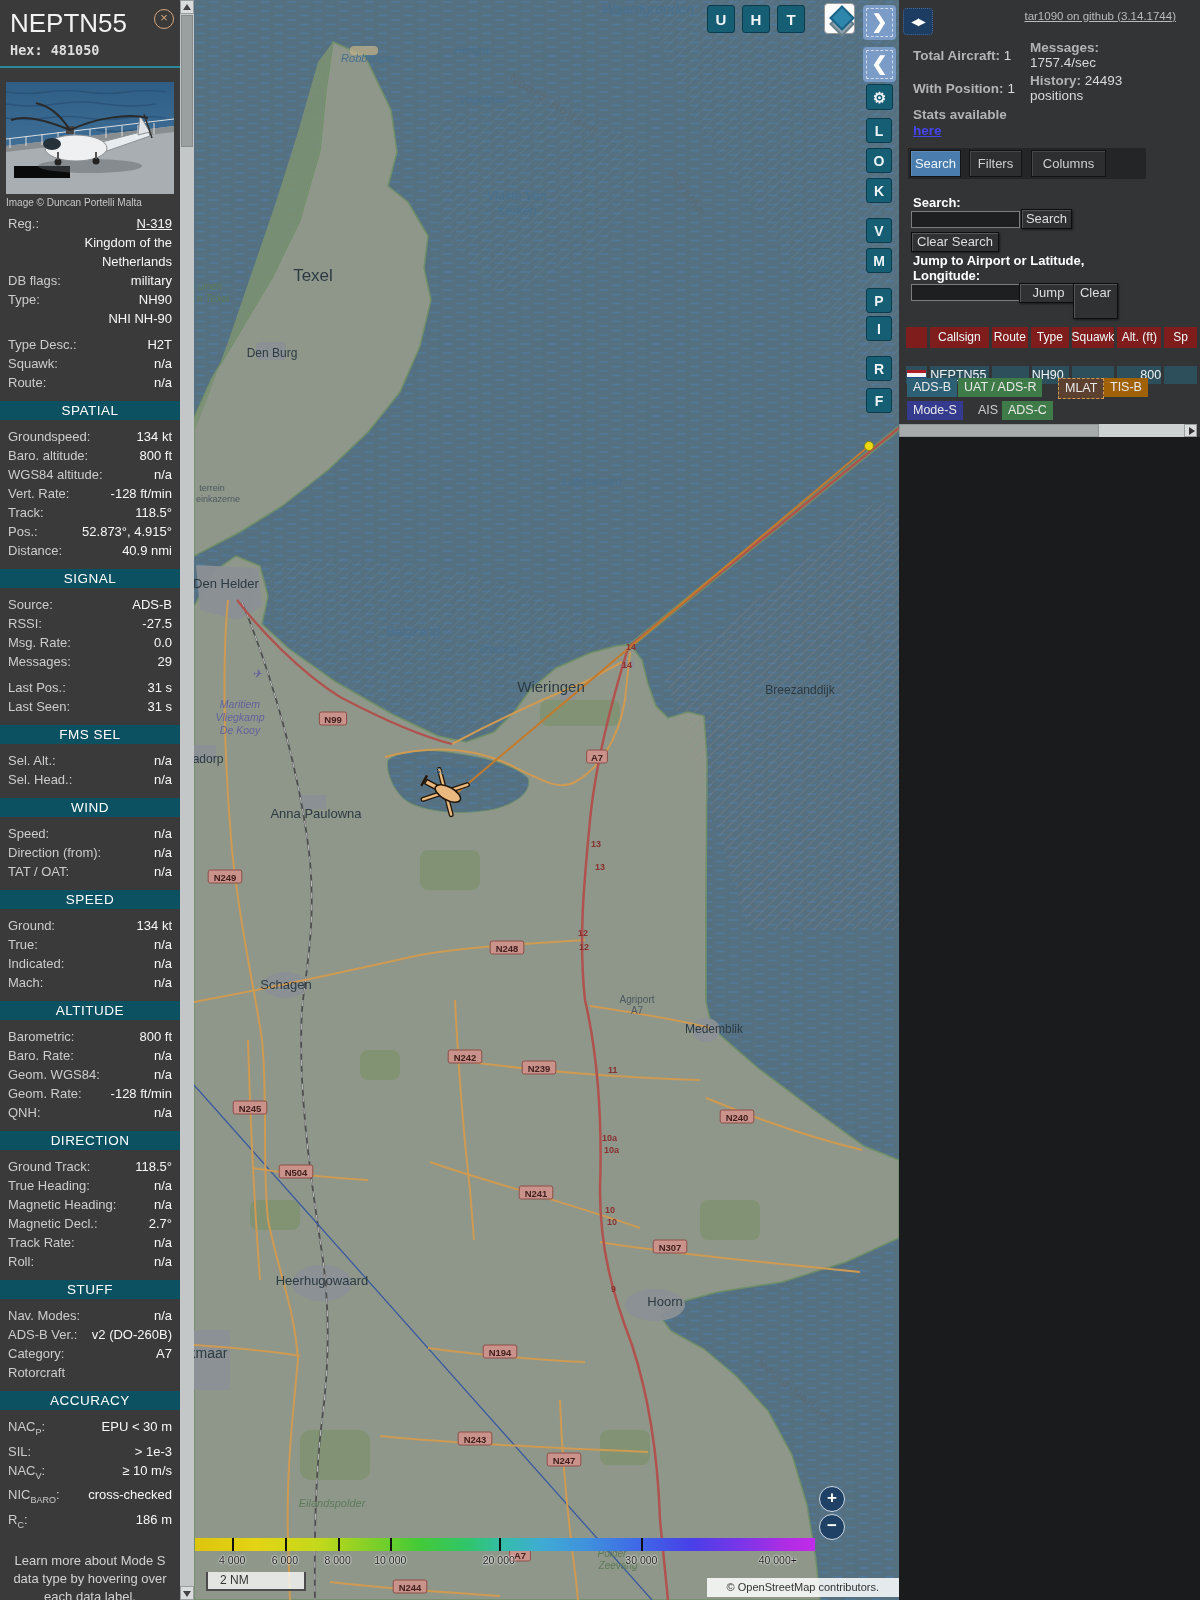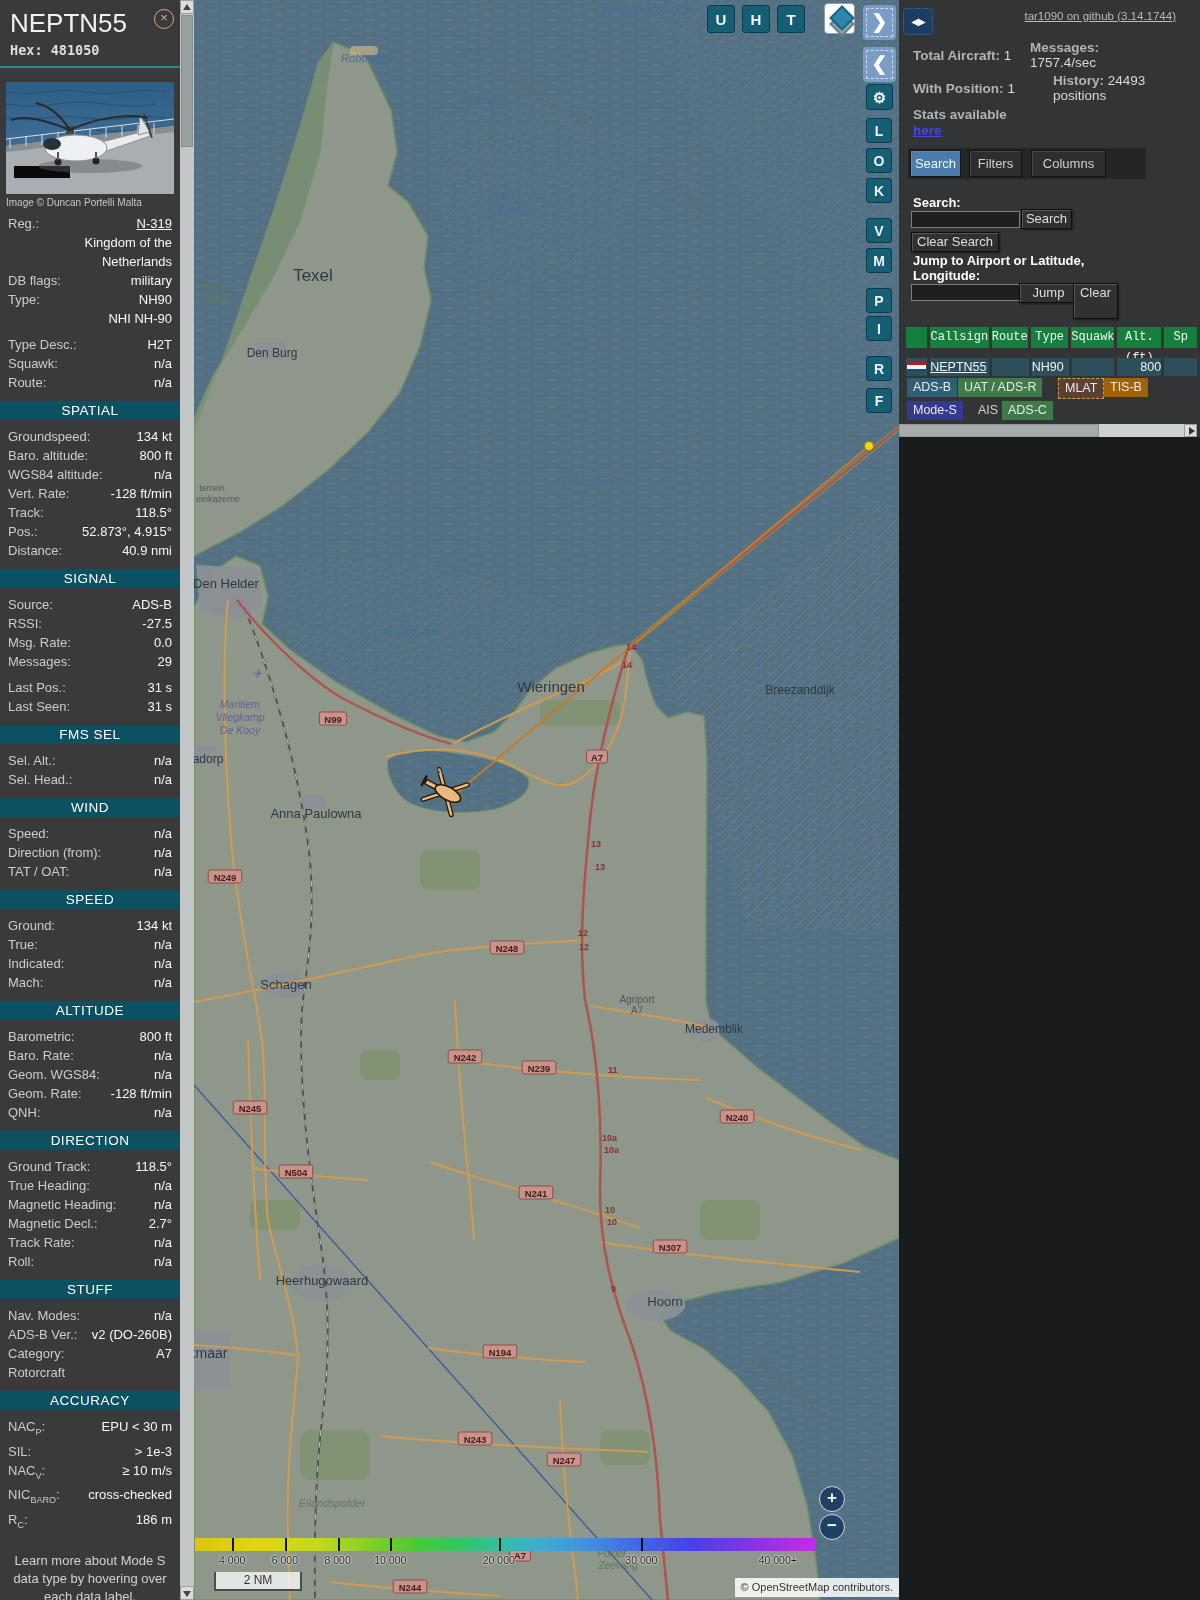--- a/index.html
+++ b/index.html
@@ -45,24 +45,24 @@
       font-size:19px;font-weight:bold;line-height:33px;outline:1px dashed rgba(255,255,255,.65);outline-offset:-4px;}
   #btn-next{top:5px;} #btn-prev{top:47px;}
   #btn-gear{left:672px;top:84px;width:27px;height:26px;font-size:15px;line-height:25px;}
 
   
   #legend-bar{position:absolute;left:1px;top:1538px;width:620px;height:13px;
      background:linear-gradient(90deg,#ddc50d 0%,#e3d414 10%,#c3d91b 20%,#84d027 28%,#44ca37 36%,#30c56b 44%,#35bcac 50%,#3fabd4 56%,#3f8ede 64%,#3f66e8 72%,#4840e8 80%,#7a35e8 88%,#b32ce4 96%,#c02ce8 100%);}
   .ltick{position:absolute;top:0;width:2px;height:13px;background:#111;}
   .llabel{position:absolute;top:1554px;transform:translateX(-50%);font-size:10.5px;color:#1c1c1c;
           text-shadow:0 0 2px #fff,0 0 2px #fff;white-space:nowrap;}
-  #scalebox{position:absolute;left:20px;top:1572px;width:84px;height:17px;background:rgba(255,255,255,.75);
-     border:2px solid #4c4c4c;border-top:none;text-align:center;font-size:12px;color:#333;line-height:16px;}
+  #scalebox{position:absolute;left:12px;top:1572px;width:84px;height:17px;background:rgba(255,255,255,.75);
+     border:2px solid #4c4c4c;border-top:none;text-align:left;font-size:12px;color:#333;line-height:16px;padding-left:12px;}
   #attrib{position:absolute;right:0;top:1578px;height:19px;background:rgba(255,255,255,.85);color:#323232;
-     font-size:11px;line-height:19px;padding:0 6px;}
+     font-size:11px;line-height:19px;padding:0 20px;}
   .zoombtn{position:absolute;left:625px;width:26px;height:26px;border-radius:50%;background:#1f4166;
      border:1.5px solid #cfd8e2;box-sizing:border-box;color:#fff;font-size:17px;font-weight:bold;
      line-height:22px;text-align:center;cursor:pointer;}
 
   
   #panel{position:absolute;left:899px;top:0;width:301px;height:1600px;background:#323436;color:#ddd;overflow:hidden;}
   #panel-dark{position:absolute;left:0;top:437px;width:301px;height:1163px;background:#191b1d;}
   #collapse-btn{position:absolute;left:4px;top:8px;width:30px;height:27px;background:#1c3c61;border:1px dotted #4a6a96;
      border-radius:4px;color:#fff;font-size:10px;letter-spacing:-1px;text-align:center;line-height:25px;cursor:pointer;box-sizing:border-box;}
   #gh-link{position:absolute;right:24px;top:10px;font-size:11.5px;color:#b9b9b9;text-decoration:underline;cursor:pointer;}
@@ -73,21 +73,21 @@
        color:#cfcfcf;font-size:13px;text-align:center;line-height:26px;box-sizing:border-box;cursor:pointer;}
   .tab.active{background:#4a7dad;color:#ecf4fb;}
   .plabel{position:absolute;font-size:13px;font-weight:bold;color:#ffffff;}
   .pinput{position:absolute;background:#1e1f20;border:1px solid #7d7d7d;height:15px;width:101px;color:#eee;
           font-size:12px;padding:0 3px;}
   .pbtn{position:absolute;background:#2f3133;border:1px solid #0e0e0e;box-shadow:inset 1px 1px 0 rgba(255,255,255,.18),1px 1px 2px rgba(0,0,0,.5);
         color:#dedede;font-size:13px;text-align:center;cursor:pointer;box-sizing:border-box;}
   
   #actable{position:absolute;left:7px;top:327px;width:294px;}
   .trow{display:flex;}
-  .hcell{background:#15803d;color:#f2f7f8;font-size:12px;text-align:center;line-height:21px;height:21px;margin:0 3px 10px 0;font-family:Liberation Mono, monospace;}
+  .hcell{background:#7f1d1d;color:#f2f7f8;font-size:12px;text-align:center;line-height:21px;height:21px;margin:0 3px 18px 0;}
   .dcell{background:#2c4f5b;color:#f0f4f5;font-size:12.5px;line-height:18px;height:18px;margin:0 3px 0 0;
          padding:0;overflow:hidden;white-space:nowrap;}
   .flag{width:19px;height:10px;margin:4px 0 0 1px;}
   .flag div{height:3.4px;}
   .cs{ text-decoration:underline;cursor:pointer;}
   
   .badge{position:absolute;height:17px;line-height:17px;font-size:12.5px;color:#e9e9e9;padding:1px 6px;cursor:pointer;}
   .b-adsb{background:#2d6075;} .b-uat{background:#3f7a49;} .b-mlat{background:#5c4030;border:1px dashed #d29a52;}
   .b-tisb{background:#a16207;} .b-modes{background:#343a8e;} .b-ais{background:transparent;color:#cdcdcd;}
   .b-adsc{background:#3f7a49;}
@@ -648,21 +648,21 @@
       <span>1</span>
     </div>
     <div class="stat" style="left:131px;top:40px;width:100px;">
       <b>Messages:</b>
       <span>1757.4/sec</span>
     </div>
     <div class="stat" style="left:14px;top:81px;">
       <b>With Position:</b>
       <span>1</span>
     </div>
-    <div class="stat" style="left:131px;top:73px;width:100px;margin-left:23px;">
+    <div class="stat" style="left:131px;top:73px;width:100px;">
       <b>History:</b>
       <span>24493 positions</span>
     </div>
     <div class="stat" style="left:14px;top:107px;">
       <b>Stats available</b>
     </div>
     <div class="stat" style="left:14px;top:123px;">
       <b style="color:#4545ee;text-decoration:underline;cursor:pointer;">here</b>
     </div>
 

